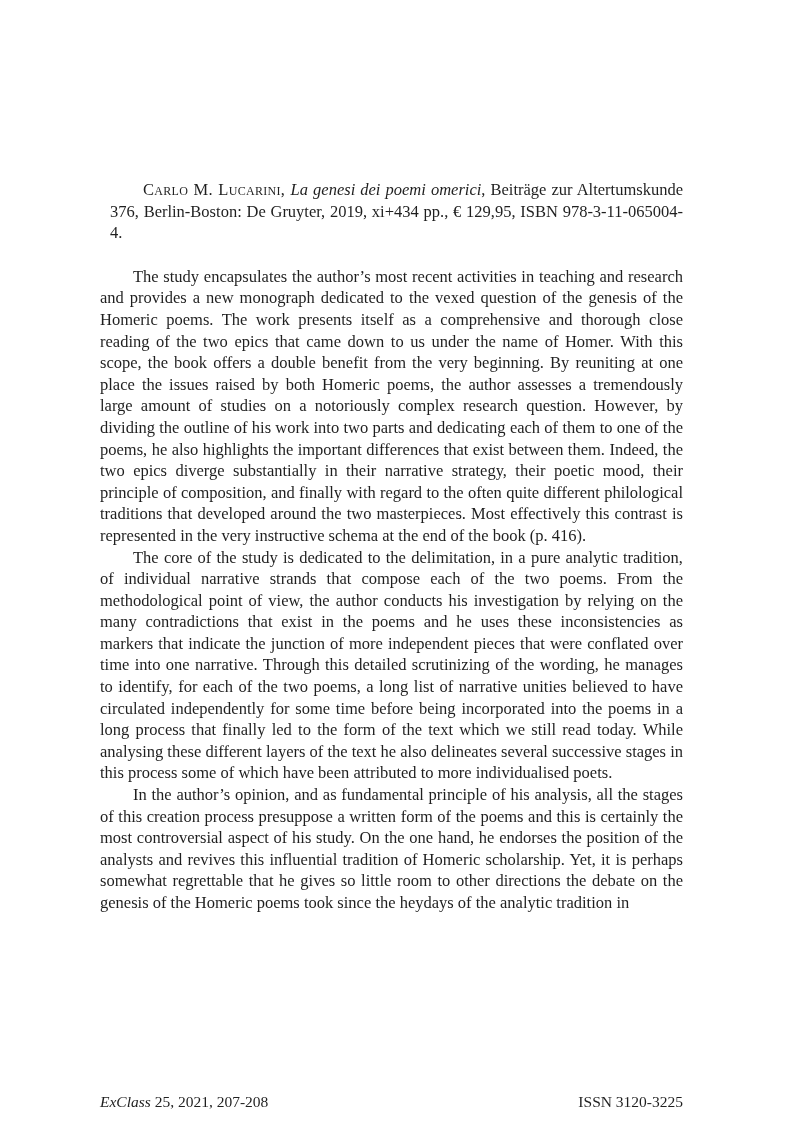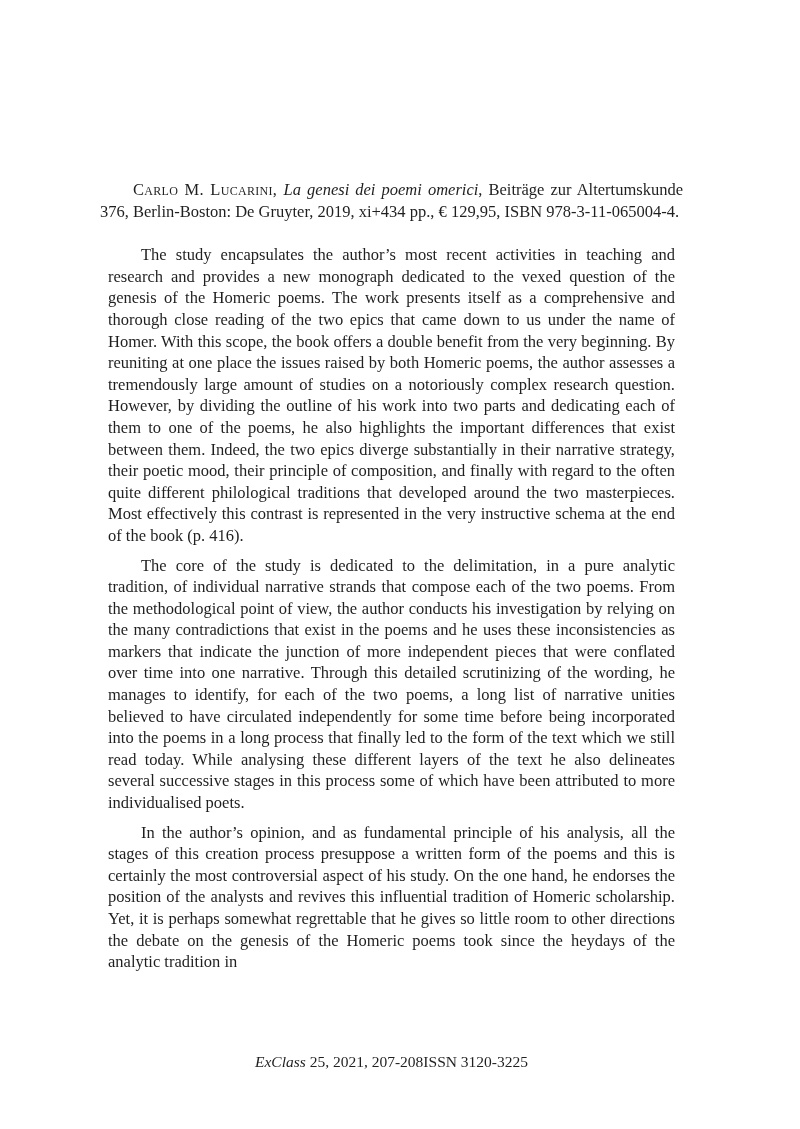--- a/index.html
+++ b/index.html
@@ -19,41 +19,41 @@
     position: absolute;
     left: 100px;
     top: 179px;
     width: 583px;
     font-size: 16.5px;
     line-height: 21.6px;
     text-align: justify;
     hyphens: none;
   }
   .citation {
-    margin: 0 0 22px 0;
+    margin: 0 0 22px 10px;
     text-indent: 33px;
   }
   .citation .author {
     font-variant: small-caps;
     letter-spacing: 0.3px;
   }
   .citation .book-title {
     font-style: italic;
   }
   p.body-para {
-    margin: 8px;
+    margin: 0;
     text-indent: 33px;
   }
   .footer {
     position: absolute;
     left: 100px;
-    top: 1052px;
+    top: 1092px;
     width: 583px;
     display: flex;
-    justify-content: center;
+    justify-content: space-between;
     align-items: baseline;
     font-size: 15.5px;
     line-height: 20px;
   }
   .footer .journal-name {
     font-style: italic;
   }
 </style>
 </head>
 <body>

